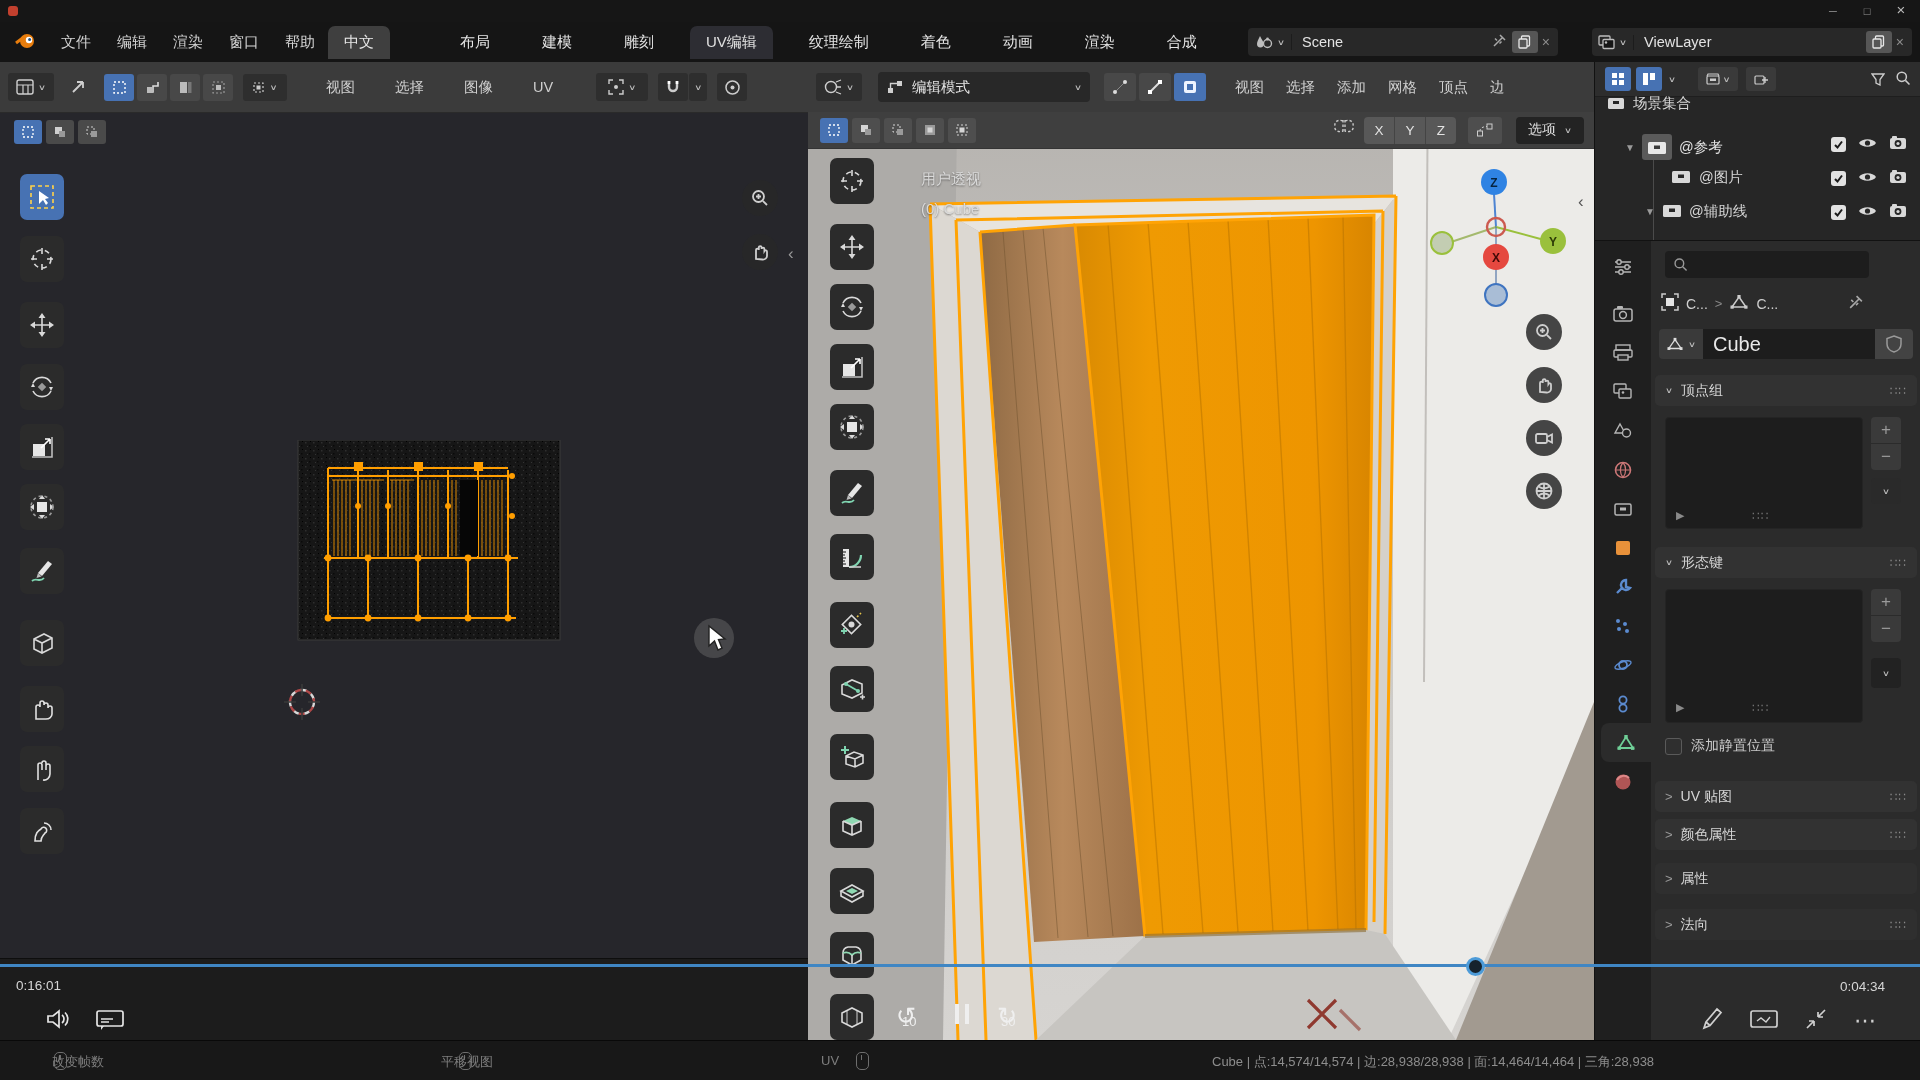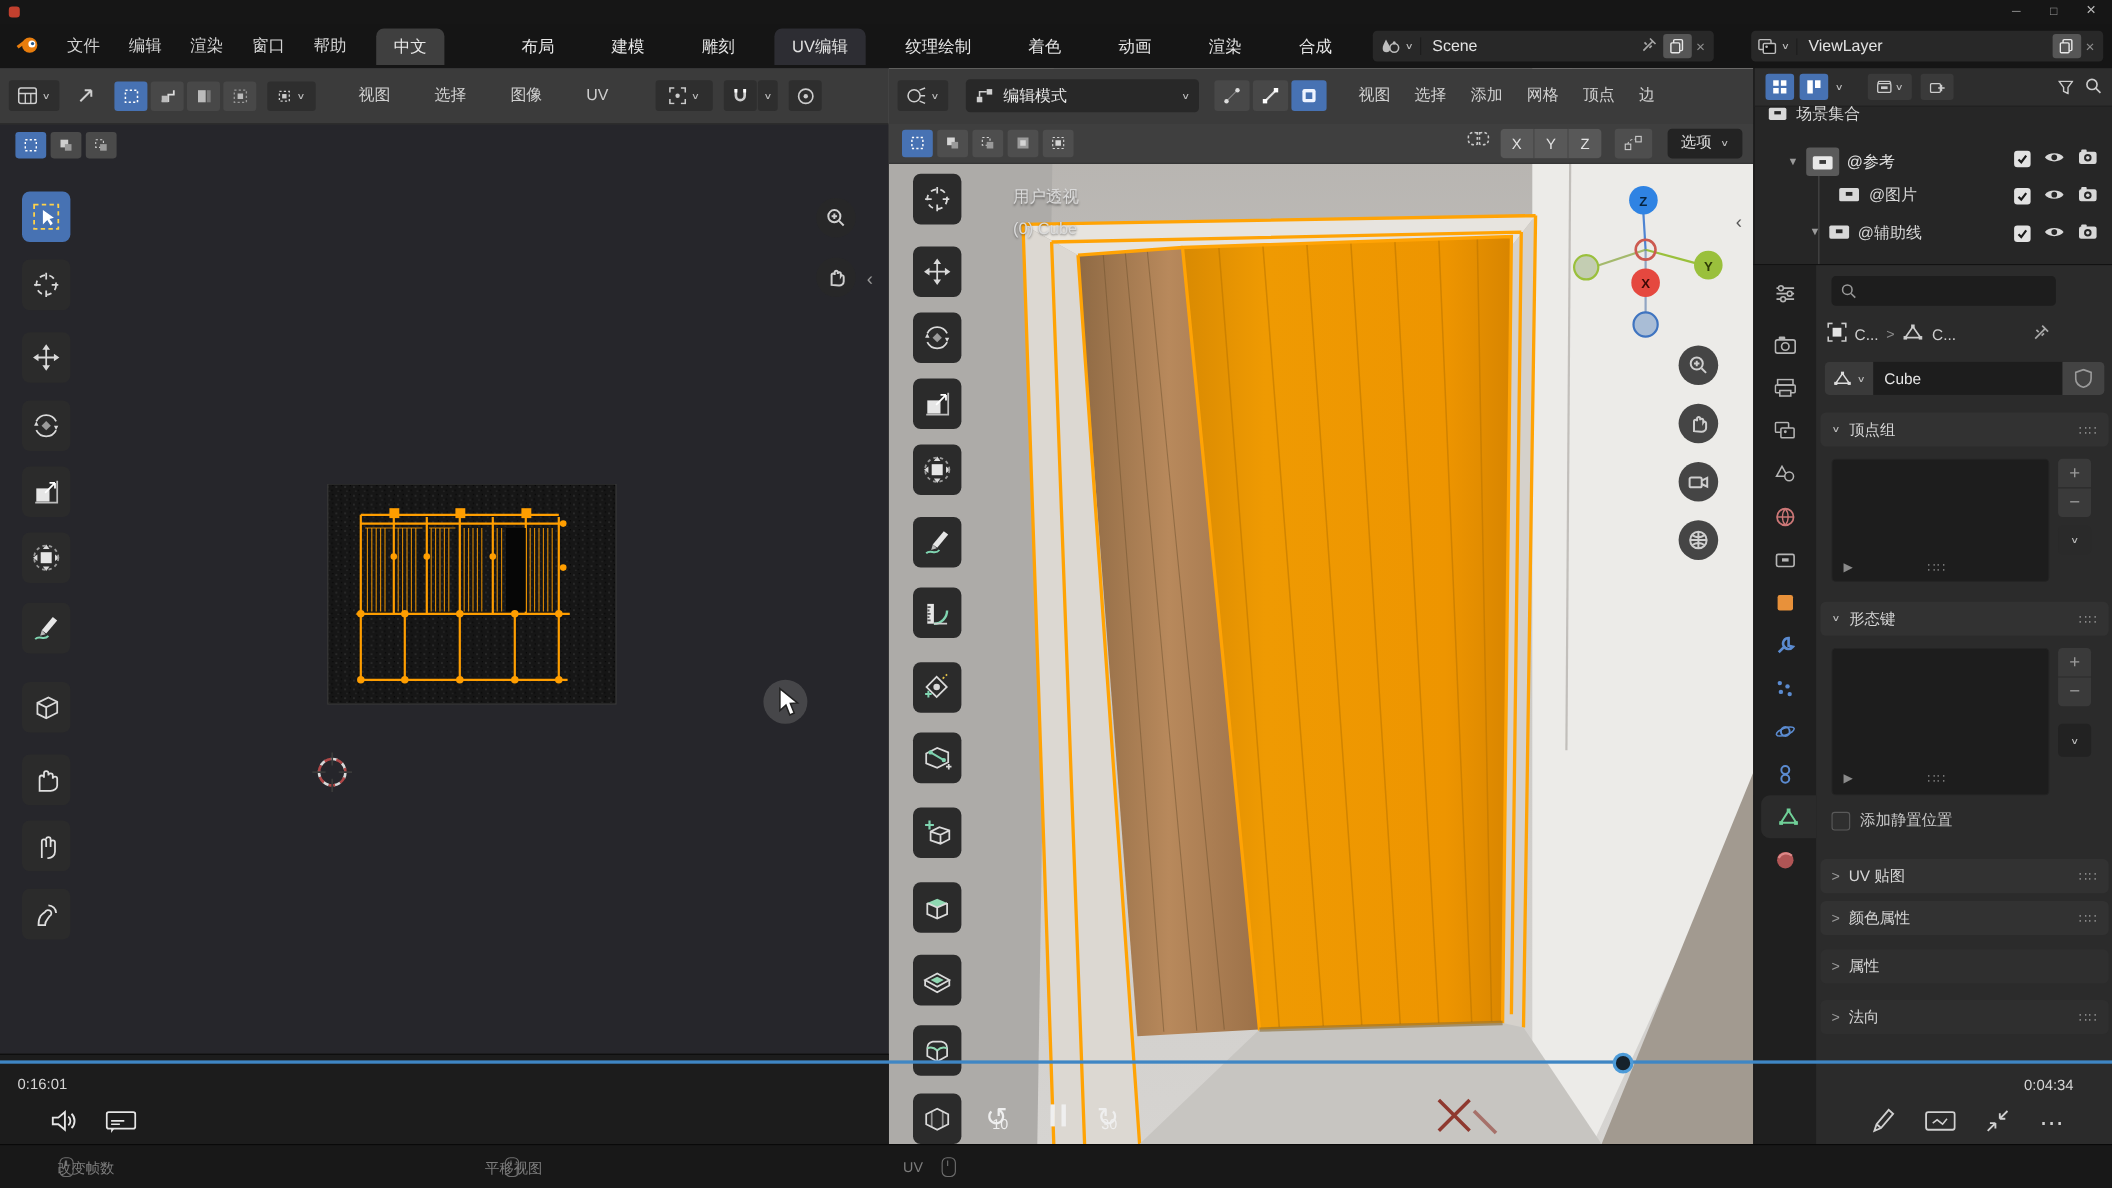--- a/index.html
+++ b/index.html
@@ -57,21 +57,21 @@
           <circle cx="15" cy="8" r="3.2" fill="#fff"></circle>
           <circle cx="15.6" cy="7.6" r="1.5" fill="#265787"></circle>
           <path d="M2 11 L10 5" stroke="#e87d0d" stroke-width="3" fill="none"></path>
         </svg>
     </span>
     <span class="menu-item">文件</span>
     <span class="menu-item">编辑</span>
     <span class="menu-item">渲染</span>
     <span class="menu-item">窗口</span>
     <span class="menu-item">帮助</span>
-    <span class="tabtxt tab-lang" style="margin-left:14px;">中文</span>
+    <span class="tabtxt tab-lang" style="">中文</span>
     <span class="tabtxt" style="margin-left:54px;">布局</span>
     <span class="tabtxt" style="margin-left:20px;">建模</span>
     <span class="tabtxt" style="margin-left:20px;">雕刻</span>
     <span class="tabtxt tab-active" style="margin-left:20px;">UV编辑</span>
     <span class="tabtxt" style="margin-left:20px;">纹理绘制</span>
     <span class="tabtxt" style="margin-left:20px;">着色</span>
     <span class="tabtxt" style="margin-left:20px;">动画</span>
     <span class="tabtxt" style="margin-left:20px;">渲染</span>
     <span class="tabtxt" style="margin-left:20px;">合成</span>
 
@@ -896,21 +896,21 @@
       <div class="abs row" style="left:8px;top:88px;width:254px;gap:0;">
         <span class="hbtn" style="width:44px;height:30px;border-radius:4px 0 0 4px;background:#3a3a3a;gap:4px;">
             <svg width="18" height="15" viewBox="0 0 20 17">
               <path d="M10 3 L17 13 H3 Z" fill="none" stroke="#ddd" stroke-width="1.5"></path>
               <rect x="8.4" y="1" width="3.2" height="3.2" fill="#ddd"></rect>
               <rect x="1.5" y="11.5" width="3.2" height="3.2" fill="#ddd"></rect>
               <rect x="15.3" y="11.5" width="3.2" height="3.2" fill="#ddd"></rect>
             </svg>
             <span class="caret">∨</span>
           </span>
-        <span style="flex:1;height:30px;background:#1d1d1d;color:#e8e8e8;font-size:14px;display:flex;align-items:center;padding-left:10px;text-align:center;">Cube</span>
+        <span style="flex:1;height:30px;background:#1d1d1d;color:#e8e8e8;font-size:20px;display:flex;align-items:center;padding-left:10px;text-align:center;">Cube</span>
         <span class="hbtn" style="width:38px;height:30px;border-radius:0 4px 4px 0;background:#434343;">
             <svg width="16" height="18" viewBox="0 0 16 18">
               <path d="M8 1 L15 3.5 V9 C15 13.5 11.5 16 8 17 C4.5 16 1 13.5 1 9 V3.5 Z" stroke="#9a9a9a" fill="none" stroke-width="1.5"></path>
             </svg>
           </span>
       </div>
 
       <div class="abs panelhdr" style="left:4px;top:134px;width:242px;">
         <span class="caret">∨</span>
         <span>顶点组</span>
@@ -973,20 +973,21 @@
 
   <div class="abs" style="left:0;top:958px;width:808px;height:82px;background:#1c1c1c;border-top:1px solid #0e0e0e;"></div>
 
   <div class="abs" style="left:0;top:1040px;width:1920px;height:40px;background:#181818;border-top:1px solid #090909;padding-left:24px;">
     <span class="abs mouseicon" style="left:30px;top:11px;"></span>
     <span class="abs statxt" style="left:52px;top:12px;">改变帧数</span>
     <span class="abs mouseicon" style="left:418px;top:11px;"></span>
     <span class="abs statxt" style="left:441px;top:12px;">平移视图</span>
     <span class="abs mouseicon" style="left:798px;top:11px;"></span>
     <span class="abs statxt" style="left:821px;top:12px;">UV</span>
+    <div class="abs statxt" style="left:1212px;top:12px;width:708px;white-space:nowrap;overflow:hidden;color:#8d8d8d;">Cube | 点:14,574/14,574 | 边:28,938/28,938 | 面:14,464/14,464 | 三角:28,938</div>
   </div>
 
   <div>
     <div class="abs" style="left:0;top:964px;width:1920px;height:3px;background:#3f86c4;"></div>
     <div class="abs" style="left:1466px;top:957px;width:13px;height:13px;border-radius:50%;border:3px solid #4d9bd8;background:#16222c;"></div>
     <span class="abs" style="left:16px;top:978px;color:#d5d5d5;font-size:13.5px;">0:16:01</span>
     <span class="abs" style="left:1840px;top:979px;color:#d5d5d5;font-size:13.5px;">0:04:34</span>
     <div class="abs row" style="left:896px;top:1002px;color:#efefef;">
       <span style="font-size:24px;">↺</span>
       <span style="font-size:13px;margin:10px 0 0 -14px;">10</span>

